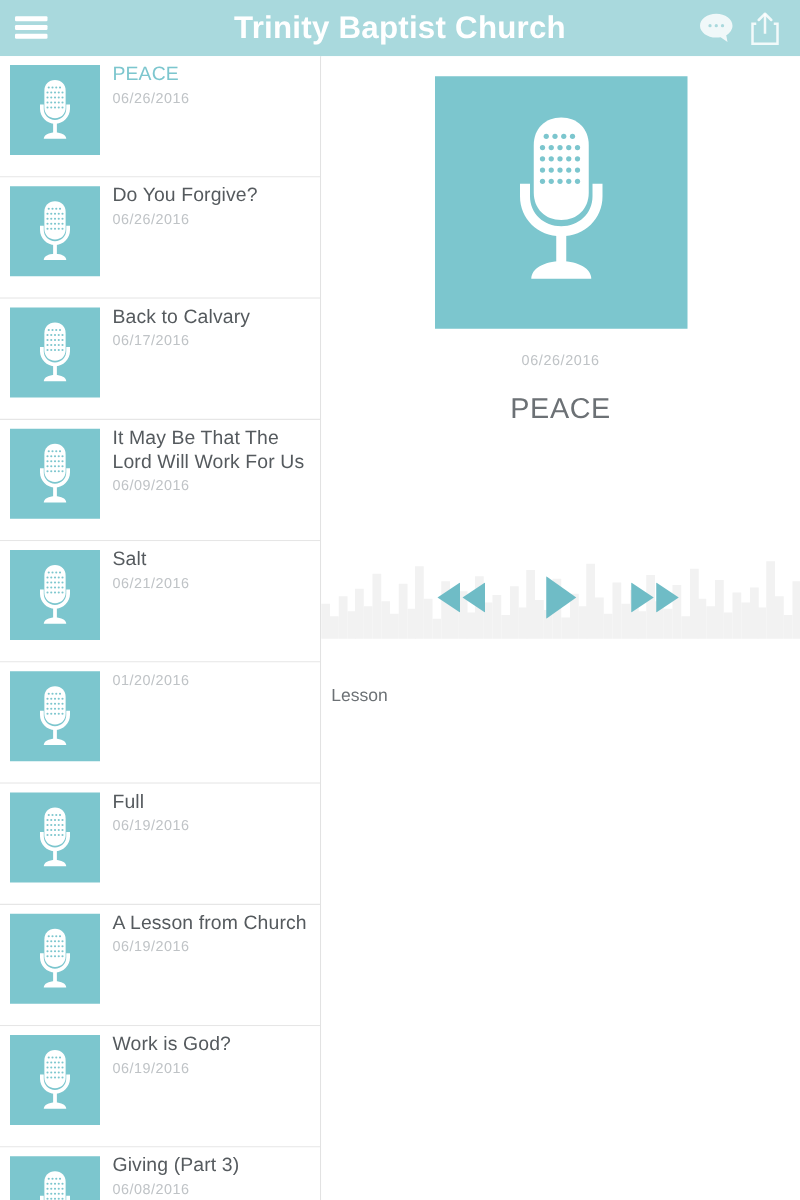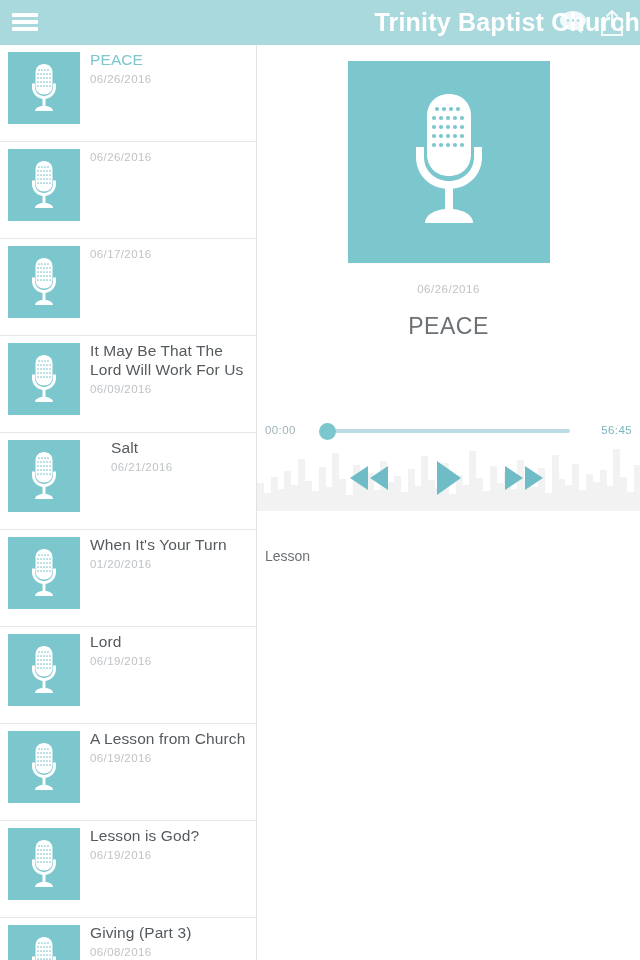--- a/index.html
+++ b/index.html
@@ -19,21 +19,21 @@
   }
   .hamburger {
     position:absolute; left:12px; top:11px;
     width:26px; height:22px;
     display:flex; flex-direction:column; justify-content:space-between;
     padding:2px 0; cursor:pointer;
   }
   .hamburger span { display:block; width:26px; height:4px; background:#fff; border-radius:1px; }
   .header-title {
     position:absolute; left:0; top:0; width:640px; height:45px;
-    line-height:45px; text-align:right;
+    line-height:45px; text-align:center;
     color:#ffffff; font-size:25px; font-weight:bold;
     letter-spacing:0.2px;
     font-family:"Liberation Sans Narrow","Liberation Sans", sans-serif;
   }
   .hdr-icon { position:absolute; top:8px; cursor:pointer; }
   .icon-comment { right:52px; width:30px; height:28px; }
   .icon-share   { right:14px; width:28px; height:30px; }
 
   
   .sidebar {
@@ -215,20 +215,21 @@
               <circle cx="39" cy="30" r="0.85"></circle>
               <circle cx="42" cy="30" r="0.85"></circle>
               <circle cx="30" cy="34" r="0.85"></circle>
               <circle cx="33" cy="34" r="0.85"></circle>
               <circle cx="36" cy="34" r="0.85"></circle>
               <circle cx="39" cy="34" r="0.85"></circle>
               <circle cx="42" cy="34" r="0.85"></circle>
             </g>
           </svg></div>
         <div class="meta">
+          <div class="title">Do You Forgive?</div>
           <div class="date">06/26/2016</div>
         </div>
       </div>
       <div class="row" style="height: 97px;">
         <div class="thumb"><svg viewBox="0 0 72 72" width="72" height="72">
             <g fill="#ffffff">
               <path d="M36 12 C31 12 27.5 15.5 27.5 20.5 L27.5 34 C27.5 39 31 42.5 36 42.5 C41 42.5 44.5 39 44.5 34 L44.5 20.5 C44.5 15.5 41 12 36 12 Z"></path>
               <path d="M24 31.5 L24 35 C24 41.6 29.4 47 36 47 C42.6 47 48 41.6 48 35 L48 31.5 L45 31.5 L45 35 C45 40 41 44 36 44 C31 44 27 40 27 35 L27 31.5 Z"></path>
               <rect x="34.5" y="46" width="3" height="9"></rect>
               <path d="M27 59 C27 56 31 54 36 54 C41 54 45 56 45 59 Z"></path>
@@ -254,20 +255,21 @@
               <circle cx="39" cy="30" r="0.85"></circle>
               <circle cx="42" cy="30" r="0.85"></circle>
               <circle cx="30" cy="34" r="0.85"></circle>
               <circle cx="33" cy="34" r="0.85"></circle>
               <circle cx="36" cy="34" r="0.85"></circle>
               <circle cx="39" cy="34" r="0.85"></circle>
               <circle cx="42" cy="34" r="0.85"></circle>
             </g>
           </svg></div>
         <div class="meta">
+          <div class="title">Back to Calvary</div>
           <div class="date">06/17/2016</div>
         </div>
       </div>
       <div class="row" style="height: 97px;">
         <div class="thumb"><svg viewBox="0 0 72 72" width="72" height="72">
             <g fill="#ffffff">
               <path d="M36 12 C31 12 27.5 15.5 27.5 20.5 L27.5 34 C27.5 39 31 42.5 36 42.5 C41 42.5 44.5 39 44.5 34 L44.5 20.5 C44.5 15.5 41 12 36 12 Z"></path>
               <path d="M24 31.5 L24 35 C24 41.6 29.4 47 36 47 C42.6 47 48 41.6 48 35 L48 31.5 L45 31.5 L45 35 C45 40 41 44 36 44 C31 44 27 40 27 35 L27 31.5 Z"></path>
               <rect x="34.5" y="46" width="3" height="9"></rect>
               <path d="M27 59 C27 56 31 54 36 54 C41 54 45 56 45 59 Z"></path>
@@ -297,21 +299,21 @@
               <circle cx="36" cy="34" r="0.85"></circle>
               <circle cx="39" cy="34" r="0.85"></circle>
               <circle cx="42" cy="34" r="0.85"></circle>
             </g>
           </svg></div>
         <div class="meta">
           <div class="title">It May Be That The Lord Will Work For Us</div>
           <div class="date">06/09/2016</div>
         </div>
       </div>
-      <div class="row" style="height: 97px; padding-left: 21px;">
+      <div class="row" style="height: 97px;">
         <div class="thumb"><svg viewBox="0 0 72 72" width="72" height="72">
             <g fill="#ffffff">
               <path d="M36 12 C31 12 27.5 15.5 27.5 20.5 L27.5 34 C27.5 39 31 42.5 36 42.5 C41 42.5 44.5 39 44.5 34 L44.5 20.5 C44.5 15.5 41 12 36 12 Z"></path>
               <path d="M24 31.5 L24 35 C24 41.6 29.4 47 36 47 C42.6 47 48 41.6 48 35 L48 31.5 L45 31.5 L45 35 C45 40 41 44 36 44 C31 44 27 40 27 35 L27 31.5 Z"></path>
               <rect x="34.5" y="46" width="3" height="9"></rect>
               <path d="M27 59 C27 56 31 54 36 54 C41 54 45 56 45 59 Z"></path>
             </g>
             <g fill="#7cc6ce">
               <circle cx="31" cy="18" r="0.85"></circle>
               <circle cx="34" cy="18" r="0.85"></circle>
@@ -373,21 +375,20 @@
               <circle cx="39" cy="30" r="0.85"></circle>
               <circle cx="42" cy="30" r="0.85"></circle>
               <circle cx="30" cy="34" r="0.85"></circle>
               <circle cx="33" cy="34" r="0.85"></circle>
               <circle cx="36" cy="34" r="0.85"></circle>
               <circle cx="39" cy="34" r="0.85"></circle>
               <circle cx="42" cy="34" r="0.85"></circle>
             </g>
           </svg></div>
         <div class="meta">
-          <div class="title">When It's Your Turn</div>
           <div class="date">01/20/2016</div>
         </div>
       </div>
       <div class="row" style="height: 97px;">
         <div class="thumb"><svg viewBox="0 0 72 72" width="72" height="72">
             <g fill="#ffffff">
               <path d="M36 12 C31 12 27.5 15.5 27.5 20.5 L27.5 34 C27.5 39 31 42.5 36 42.5 C41 42.5 44.5 39 44.5 34 L44.5 20.5 C44.5 15.5 41 12 36 12 Z"></path>
               <path d="M24 31.5 L24 35 C24 41.6 29.4 47 36 47 C42.6 47 48 41.6 48 35 L48 31.5 L45 31.5 L45 35 C45 40 41 44 36 44 C31 44 27 40 27 35 L27 31.5 Z"></path>
               <rect x="34.5" y="46" width="3" height="9"></rect>
               <path d="M27 59 C27 56 31 54 36 54 C41 54 45 56 45 59 Z"></path>
@@ -413,21 +414,21 @@
               <circle cx="39" cy="30" r="0.85"></circle>
               <circle cx="42" cy="30" r="0.85"></circle>
               <circle cx="30" cy="34" r="0.85"></circle>
               <circle cx="33" cy="34" r="0.85"></circle>
               <circle cx="36" cy="34" r="0.85"></circle>
               <circle cx="39" cy="34" r="0.85"></circle>
               <circle cx="42" cy="34" r="0.85"></circle>
             </g>
           </svg></div>
         <div class="meta">
-          <div class="title">Lord</div>
+          <div class="title">Full</div>
           <div class="date">06/19/2016</div>
         </div>
       </div>
       <div class="row" style="height: 97px;">
         <div class="thumb"><svg viewBox="0 0 72 72" width="72" height="72">
             <g fill="#ffffff">
               <path d="M36 12 C31 12 27.5 15.5 27.5 20.5 L27.5 34 C27.5 39 31 42.5 36 42.5 C41 42.5 44.5 39 44.5 34 L44.5 20.5 C44.5 15.5 41 12 36 12 Z"></path>
               <path d="M24 31.5 L24 35 C24 41.6 29.4 47 36 47 C42.6 47 48 41.6 48 35 L48 31.5 L45 31.5 L45 35 C45 40 41 44 36 44 C31 44 27 40 27 35 L27 31.5 Z"></path>
               <rect x="34.5" y="46" width="3" height="9"></rect>
               <path d="M27 59 C27 56 31 54 36 54 C41 54 45 56 45 59 Z"></path>
@@ -493,21 +494,21 @@
               <circle cx="39" cy="30" r="0.85"></circle>
               <circle cx="42" cy="30" r="0.85"></circle>
               <circle cx="30" cy="34" r="0.85"></circle>
               <circle cx="33" cy="34" r="0.85"></circle>
               <circle cx="36" cy="34" r="0.85"></circle>
               <circle cx="39" cy="34" r="0.85"></circle>
               <circle cx="42" cy="34" r="0.85"></circle>
             </g>
           </svg></div>
         <div class="meta">
-          <div class="title">Lesson is God?</div>
+          <div class="title">Work is God?</div>
           <div class="date">06/19/2016</div>
         </div>
       </div>
       <div class="row" style="height: 97px;">
         <div class="thumb"><svg viewBox="0 0 72 72" width="72" height="72">
             <g fill="#ffffff">
               <path d="M36 12 C31 12 27.5 15.5 27.5 20.5 L27.5 34 C27.5 39 31 42.5 36 42.5 C41 42.5 44.5 39 44.5 34 L44.5 20.5 C44.5 15.5 41 12 36 12 Z"></path>
               <path d="M24 31.5 L24 35 C24 41.6 29.4 47 36 47 C42.6 47 48 41.6 48 35 L48 31.5 L45 31.5 L45 35 C45 40 41 44 36 44 C31 44 27 40 27 35 L27 31.5 Z"></path>
               <rect x="34.5" y="46" width="3" height="9"></rect>
               <path d="M27 59 C27 56 31 54 36 54 C41 54 45 56 45 59 Z"></path>
@@ -586,26 +587,20 @@
             <circle cx="100" cy="84" r="2.1"></circle>
             <circle cx="107" cy="84" r="2.1"></circle>
             <circle cx="114" cy="84" r="2.1"></circle>
         </g>
       </svg>
     </div>
 
     <div class="cover-date">06/26/2016</div>
     <div class="cover-title">PEACE</div>
 
-    <div class="progress-wrap">
-      <div class="time-left">00:00</div>
-      <div class="time-right">56:45</div>
-      <div class="track"></div>
-      <div class="thumbdot"></div>
-    </div>
 
     <div class="wave" id="wave">
         <div class="bar" style="left: 0px; height: 28px;"></div>
         <div class="bar" style="left: 6.85px; height: 18px;"></div>
         <div class="bar" style="left: 13.7px; height: 34px;"></div>
         <div class="bar" style="left: 20.55px; height: 22px;"></div>
         <div class="bar" style="left: 27.4px; height: 40px;"></div>
         <div class="bar" style="left: 34.25px; height: 26px;"></div>
         <div class="bar" style="left: 41.1px; height: 52px;"></div>
         <div class="bar" style="left: 47.95px; height: 30px;"></div>

